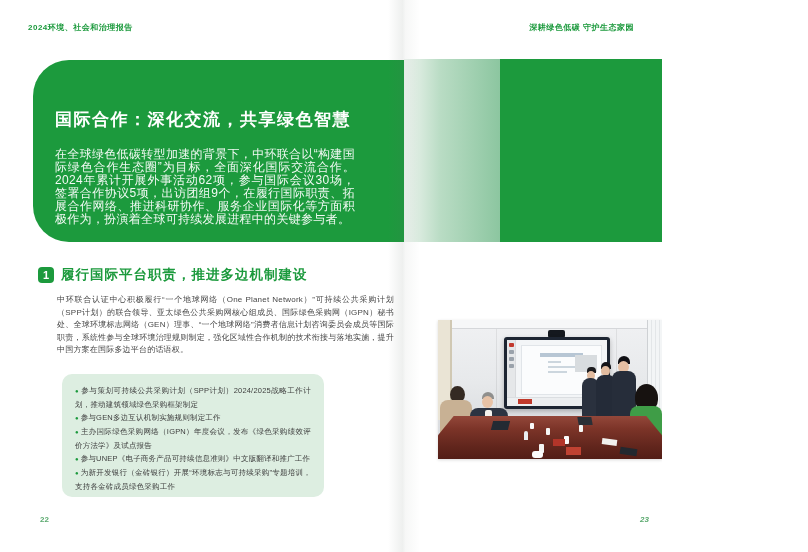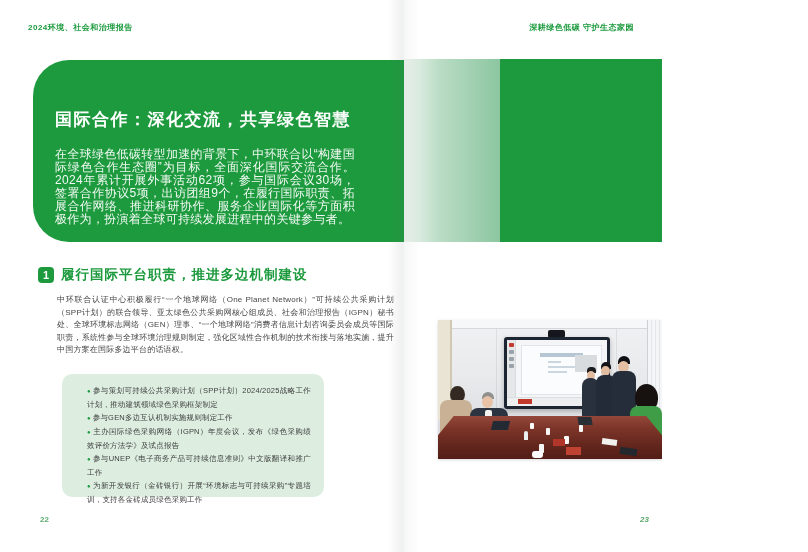--- a/index.html
+++ b/index.html
@@ -37,21 +37,21 @@
     font-size:11px; font-weight:bold; display:flex; align-items:center; justify-content:center; }
   .sect-title { margin-left:7px; color:#1c9a3d; font-size:13.5px; font-weight:bold; letter-spacing:1px; }
 
   .para { position:absolute; left:57px; top:294px; width:337px; font-size:8px; line-height:12.6px;
     color:#474747; text-align:justify; letter-spacing:0.2px; }
 
   
   .mintbox { position:absolute; left:62px; top:374px; width:262px; height:123px;
     background:#ddeee1; border-radius:10px; padding:10px 13px 0 13px; }
   .mintbox ul { list-style:none; }
-  .mintbox li { font-size:7.5px; line-height:13px; color:#3e3e3e; text-align:justify; letter-spacing:0.2px;margin-left:12px; }
+  .mintbox li { font-size:7.5px; line-height:13px; color:#3e3e3e; text-align:justify; letter-spacing:0.2px; }
   .mintbox li::before { content:"● "; color:#1c9a3d; font-size:6px; }
 
   
   .photo { position:absolute; left:438px; top:320px; width:224px; height:139px; overflow:hidden;
     background:linear-gradient(180deg,#f0f1f3 0%,#e7e9eb 45%,#dddfe2 70%,#d6d8db 100%);
     box-shadow:0 1px 3px rgba(0,0,0,0.15); }
   .p-ceiling { position:absolute; left:0; top:0; width:100%; height:9px; background:#f6f7f8; border-bottom:1px solid #d5d7da; }
   .p-seam { position:absolute; top:9px; width:1px; height:88px; background:rgba(0,0,0,0.07); }
   .p-door { position:absolute; left:0; top:0; width:14px; height:100px; background:#eae4d5; border-right:2px solid #d0c8b3; }
   .p-window { position:absolute; right:0; top:0; width:15px; height:97px; border-left:1px solid #ced1d4;
@@ -111,21 +111,21 @@
   <div class="band-light"></div>
   <div class="band-dark"></div>
 
   <div class="gutter"></div>
 
   <div class="sect">
     <div class="sect-badge">1</div>
     <div class="sect-title">履行国际平台职责，推进多边机制建设</div>
   </div>
 
-  <div class="para">中环联合认证中心积极履行“一个地球网络（One Planet Network）”可持续公共采购计划（SPP计划）的联合领导、亚太绿色公共采购网核心组成员、社会和治理报告（IGPN）秘书处、全球环境标志网络（GEN）理事、“一个地球网络”消费者信息计划咨询委员会成员等国际职责，系统性参与全球环境治理规则制定，强化区域性合作机制的技术衔接与落地实施，提升中国方案在国际多边平台的话语权。</div>
+  <div class="para">中环联合认证中心积极履行“一个地球网络（One Planet Network）”可持续公共采购计划（SPP计划）的联合领导、亚太绿色公共采购网核心组成员、国际绿色采购网（IGPN）秘书处、全球环境标志网络（GEN）理事、“一个地球网络”消费者信息计划咨询委员会成员等国际职责，系统性参与全球环境治理规则制定，强化区域性合作机制的技术衔接与落地实施，提升中国方案在国际多边平台的话语权。</div>
 
   <div class="mintbox">
     <ul>
       <li>参与策划可持续公共采购计划（SPP计划）2024/2025战略工作计划，推动建筑领域绿色采购框架制定</li>
       <li>参与GEN多边互认机制实施规则制定工作</li>
       <li>主办国际绿色采购网络（IGPN）年度会议，发布《绿色采购绩效评价方法学》及试点报告</li>
       <li>参与UNEP《电子商务产品可持续信息准则》中文版翻译和推广工作</li>
       <li>为新开发银行（金砖银行）开展“环境标志与可持续采购”专题培训，支持各金砖成员绿色采购工作</li>
     </ul>
   </div>

